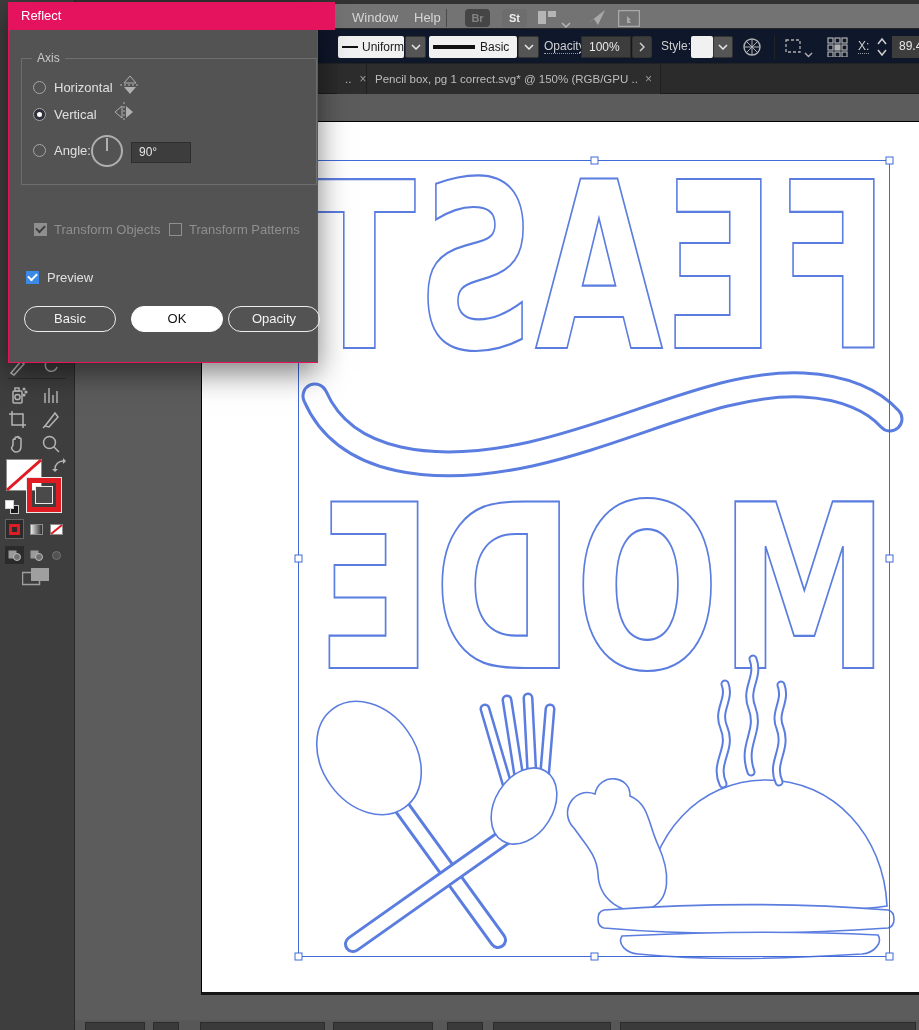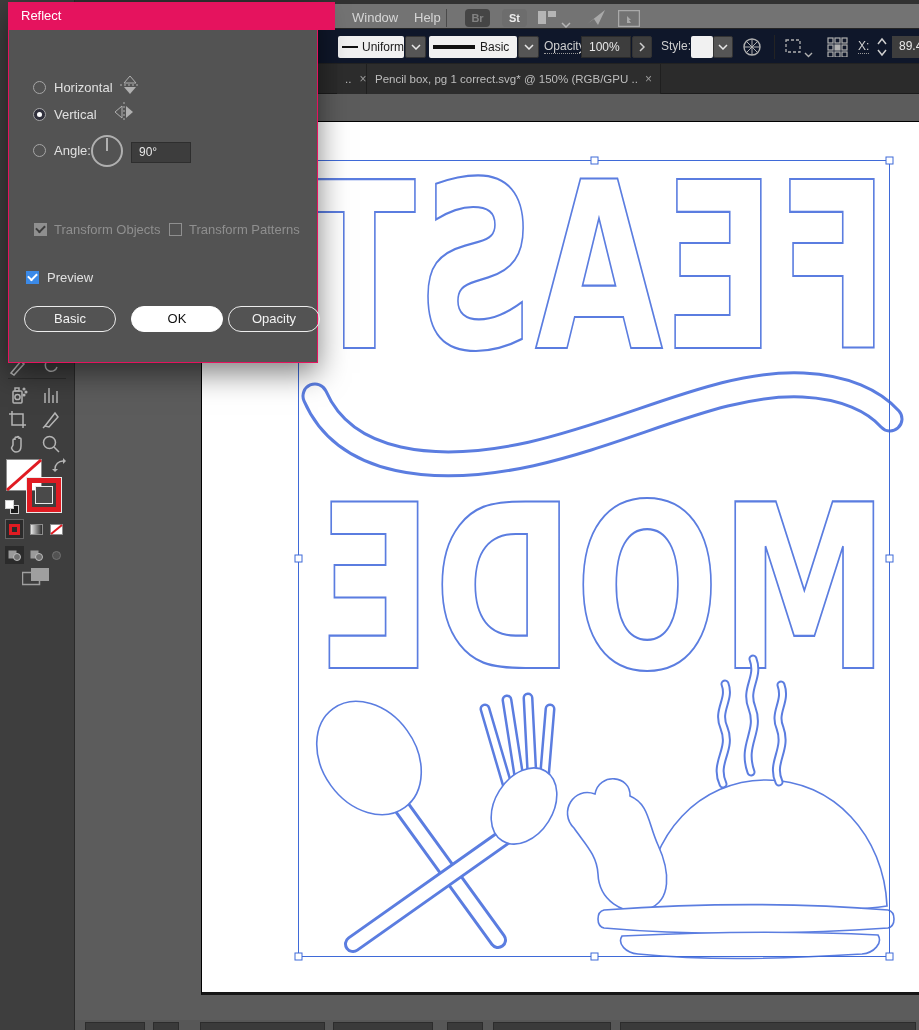--- a/index.html
+++ b/index.html
@@ -410,20 +410,23 @@
     <div class="sb-box" style="left:125px;width:125px"></div>
     <div class="sb-box" style="left:258px;width:100px"></div>
     <div class="sb-box" style="left:372px;width:36px"></div>
     <div class="sb-box" style="left:418px;width:118px"></div>
     <div class="sb-box" style="left:545px;width:296px"></div>
   </div>
 
   <div class="dialog">
     <div class="dlg-title">Reflect</div>
 
+    <div class="group" style="left:12px;top:55px;width:296px;height:127px">
+      <span class="group-legend">Axis</span>
+    </div>
     <div class="radio" style="left:24px;top:78px"></div>
     <div class="dlg-lbl" style="left:45px;top:77px">Horizontal</div>
     <div style="position:absolute;left:110px;top:71px">
       <svg width="22" height="22">
           <line x1="1" y1="11" x2="21" y2="11" stroke="#b0b0b0" stroke-dasharray="2 2"></line>
           <polygon points="5,9 17,9 11,2" fill="none" stroke="#b0b0b0"></polygon>
           <polygon points="5,13 17,13 11,20" fill="#b0b0b0"></polygon>
         </svg>
     </div>
     <div class="radio sel" style="left:24px;top:105px"></div>

